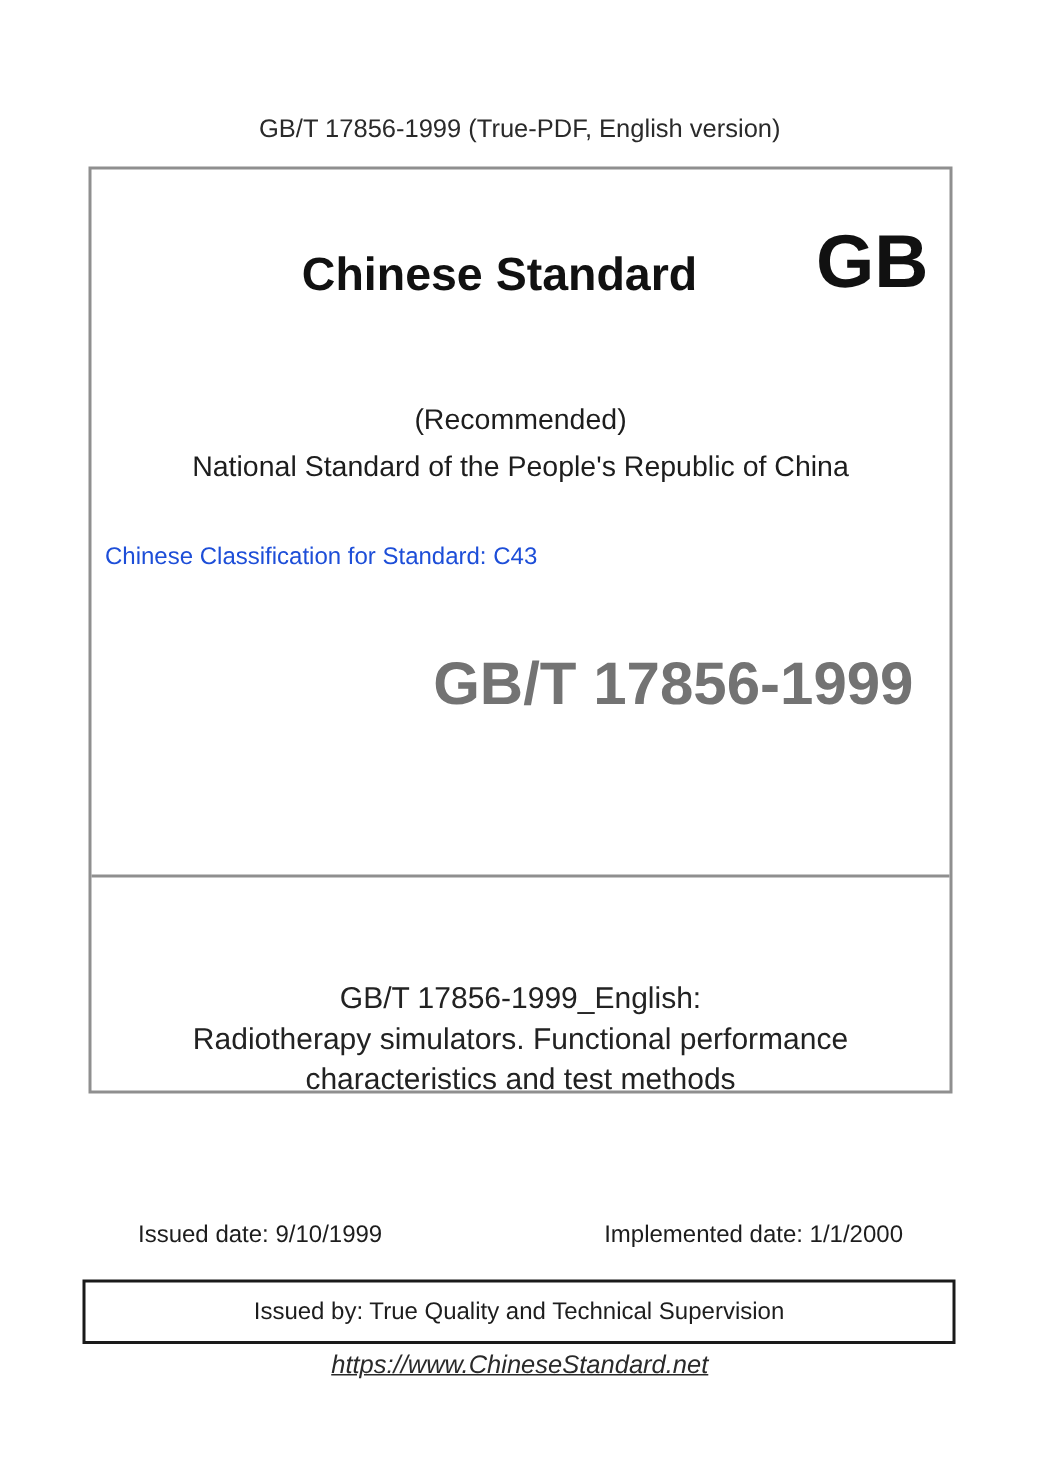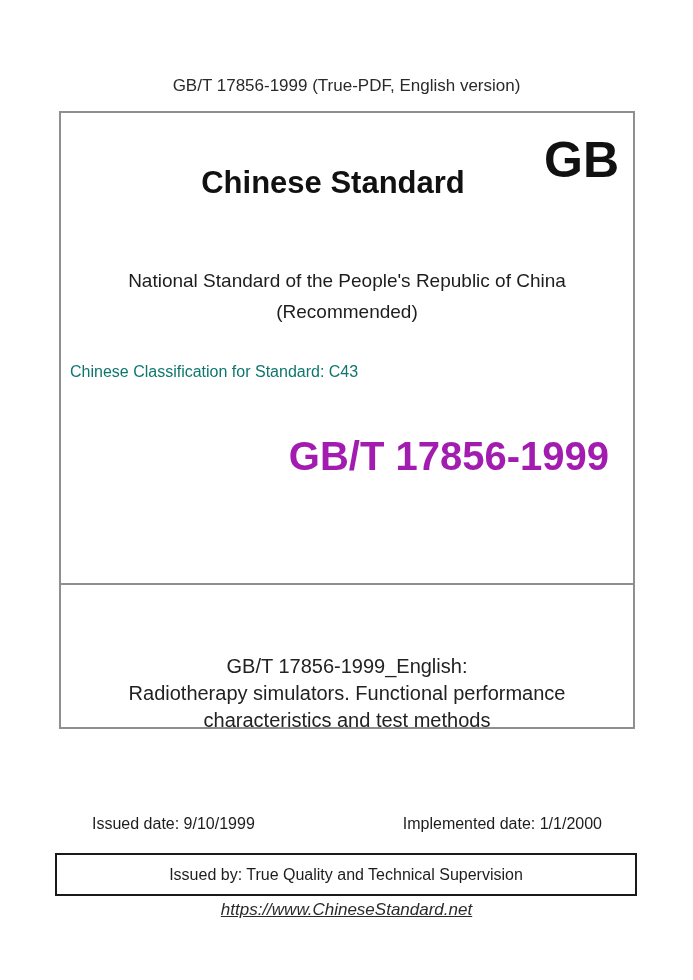--- a/index.html
+++ b/index.html
@@ -43,21 +43,21 @@
     right: 0;
     text-align: center;
     transform: translateX(-14px);
     font-size: 31px;
     font-weight: bold;
     line-height: 36px;
     color: #111111;
   }
   .gb-logo {
     position: absolute;
-    top: 21px;
+    top: 35px;
     right: 14px;
     font-size: 50px;
     font-weight: bold;
     line-height: 52px;
     letter-spacing: 0px;
     color: #111111;
     text-align: center;
   }
   .national-block {
     position: absolute;
@@ -68,30 +68,30 @@
     font-size: 19px;
     line-height: 31px;
     color: #1d1d1d;
   }
   .classification-line {
     position: absolute;
     top: 248px;
     left: 9px;
     font-size: 16px;
     line-height: 22px;
-    color: #0f766e;
+    color: #1d4ed8;
   }
   .standard-code {
     position: absolute;
     top: 320px;
     right: 24px;
     font-size: 40px;
     font-weight: bold;
     line-height: 46px;
-    color: #a21caf;
+    color: #737373;
   }
   .section-divider {
     position: absolute;
     top: 470px;
     left: 0;
     right: 0;
     height: 2px;
     background: #8f8f8f;
   }
   .english-title {
@@ -152,22 +152,22 @@
 
   <div class="doc-header">GB/T 17856-1999 (True-PDF, English version)</div>
 
   <div class="cover-box">
 
     <div class="brand-title">Chinese Standard</div>
 
     <div class="gb-logo">GB</div>
 
     <div class="national-block">
+      <div>(Recommended)</div>
       <div>National Standard of the People's Republic of China</div>
-      <div>(Recommended)</div>
     </div>
 
     <div class="classification-line">Chinese Classification for Standard: C43</div>
 
     <div class="standard-code">GB/T 17856-1999</div>
 
     <div class="section-divider"></div>
 
     <div class="english-title">
       <div>GB/T 17856-1999_English:</div>

